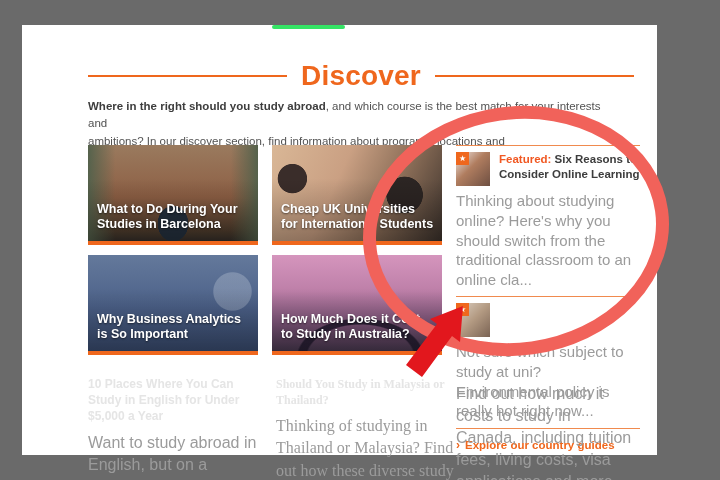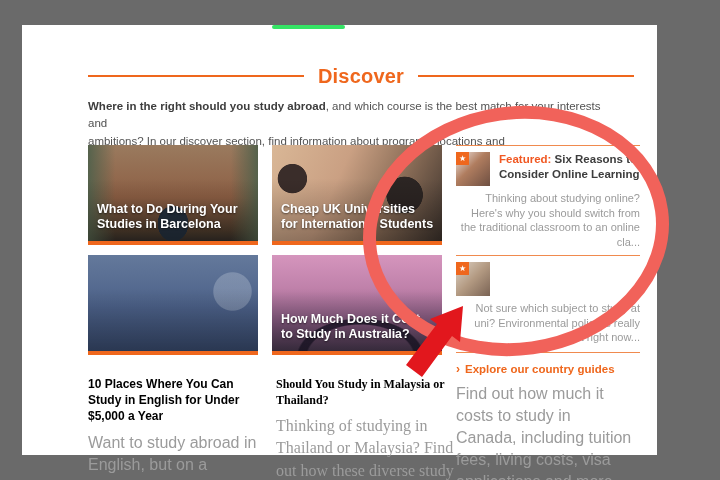--- a/index.html
+++ b/index.html
@@ -17,21 +17,21 @@
     position:absolute;left:272px;top:25px;width:73px;height:4px;
     background:#35e465;border-radius:2px;
   }
   
   .head-row{
     position:absolute;left:88px;top:60px;width:546px;height:32px;
     display:flex;align-items:center;
   }
   .head-line{flex:1;height:2px;background:#ef671d;}
   .head-title{
-    margin:0 14px;color:#ef671d;font-size:20px;font-weight:bold;letter-spacing:.2px;
+    margin:0 14px;color:#ef671d;font-size:28px;font-weight:bold;letter-spacing:.2px;
   }
   .intro{
     position:absolute;left:88px;top:98px;width:520px;
     font-size:11.5px;line-height:1.5;color:#525252;
   }
   .intro b{color:#3d3d3d;}
   
   .card{
     position:absolute;width:170px;height:96px;
     border-bottom:4px solid #ef671d;box-sizing:content-box;
@@ -78,29 +78,29 @@
     width:34px;height:34px;flex:0 0 34px;position:relative;margin-right:9px;
   }
   .thumb-online{background:linear-gradient(135deg,#cf9a74 0%,#99655022 0%,#b07d5f 45%,#6e4f42 100%);}
   .thumb-medical{background:linear-gradient(135deg,#ded3c6 0%,#b39a82 50%,#7a6354 100%);}
   .feat-badge{
     position:absolute;left:0;top:0;width:13px;height:13px;background:#ef671d;
     color:#fff;font-size:8px;line-height:13px;text-align:center;
   }
   .feat-title{font-size:11.5px;font-weight:bold;line-height:1.3;color:#3d3d3d;}
   .feat-title .flabel{color:#f15822;margin-top:14px;}
-  .feat-teaser{margin-top:5px;font-size:11px;line-height:1.32;color:#9b9b9b;text-align:right;}
+  .feat-teaser{margin-top:5px;font-size:15px;line-height:1.32;color:#9b9b9b;}
   .mt2{margin-top:4px;}
   .explore{
     margin-top:9px;font-size:11.5px;font-weight:bold;color:#ef671d;cursor:pointer;
   }
   .explore .chev{margin-right:5px;font-size:12px;}
   
   .bot-art{position:absolute;top:376px;width:178px;}
-  .bot-title{font-size:12px;font-weight:bold;line-height:1.35;color:#000000;cursor:pointer;}
+  .bot-title{font-size:12px;font-weight:bold;line-height:1.35;color:#e5e5e5;cursor:pointer;}
   .bot-teaser{margin-top:7px;font-size:16px;line-height:1.38;color:#9b9b9b;}
   
   .overlay{position:absolute;left:0;top:0;width:720px;height:480px;pointer-events:none;}
 </style>
 </head>
 <body>
 
 <div class="panel"></div>
 <div class="progress-bar"></div>
 
@@ -118,20 +118,21 @@
 <div class="card bg-barcelona" style="left:88px;top:145px;">
   <div class="card-shade"></div>
   <div class="card-title">What to Do During Your Studies in Barcelona</div>
 </div>
 <div class="card bg-uk" style="left:272px;top:145px;">
   <div class="card-shade"></div>
   <div class="card-title">Cheap UK Universities for International Students</div>
 </div>
 <div class="card bg-analytics" style="left:88px;top:255px;">
   <div class="card-shade"></div>
+  <div class="card-title">Why Business Analytics is So Important</div>
 </div>
 <div class="card bg-australia" style="left:272px;top:255px;">
   <div class="card-shade"></div>
   <div class="card-title">How Much Does it Cost to Study in Australia?</div>
 </div>
 
 <div class="feat-col">
   <div class="feat-divider"></div>
 
   <div class="feat-item">

